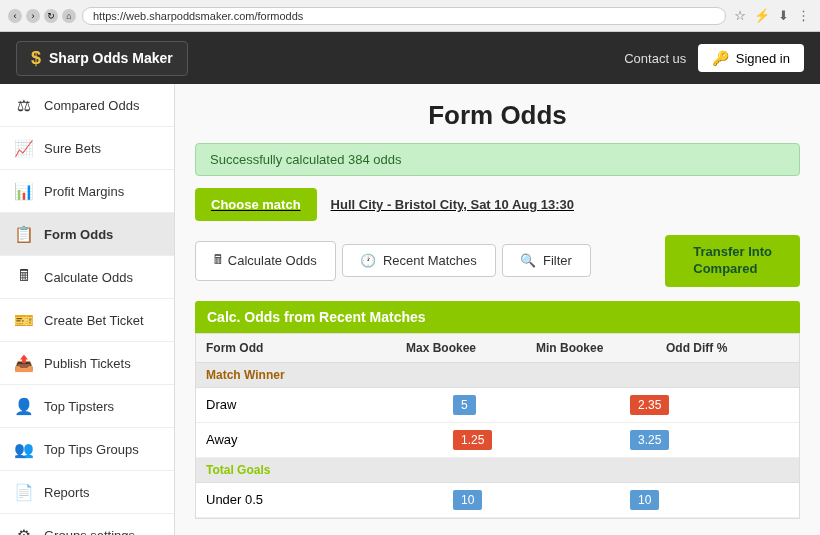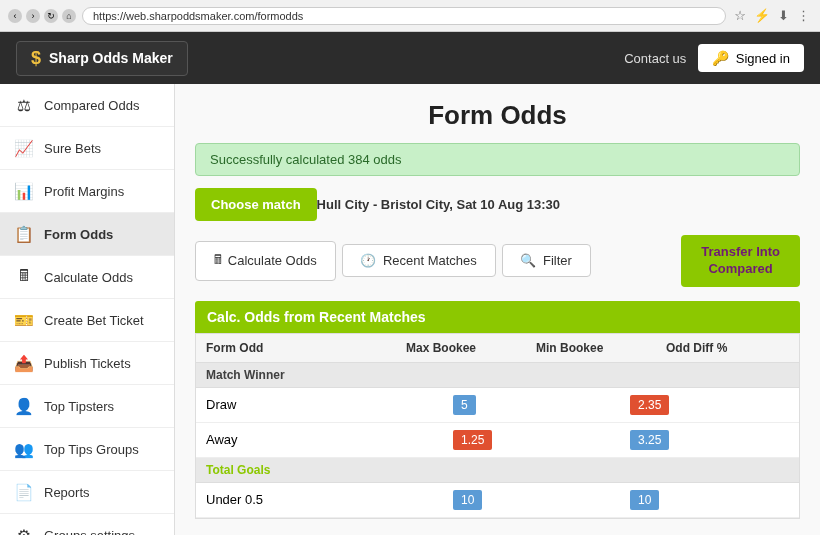--- a/index.html
+++ b/index.html
@@ -103,21 +103,23 @@
       border: 1px solid #a0d8a0;
       border-radius: 4px;
       padding: 8px 14px;
       color: #2a6a2a;
       font-size: 13px;
       margin-bottom: 12px;
     }
     .match-row {
       display: flex;
       align-items: center;
+      gap: 14px;
       margin-bottom: 14px;
+      text-decoration: underline;
     }
     .choose-match-btn {
       background: #8cc800;
       color: white;
       border: none;
       border-radius: 4px;
       padding: 9px 16px;
       font-size: 13px;
       font-weight: bold;
       cursor: pointer;
@@ -143,28 +145,28 @@
       border: 1px solid #ccc;
       border-radius: 4px;
       background: white;
       cursor: pointer;
       font-size: 13px;
       color: #333;
     }
     .tabs-spacer { flex: 1; }
     .transfer-btn {
       background: #8cc800;
-      color: #701a75;
+      color: #14532d;
       border: none;
       border-radius: 4px;
-      padding: 9px 20px;
+      padding: 9px 28px;
       font-size: 13px;
       font-weight: bold;
       cursor: pointer;
-      text-align: center;
+      text-align: left;
       line-height: 1.3;
     }
 
     
     .section-header {
       background: #8cc800;
       color: white;
       padding: 8px 12px;
       font-size: 14px;
       font-weight: bold;
@@ -338,21 +340,21 @@
 
     <div class="section-header">Calc. Odds from Recent Matches</div>
     <div class="table-container">
       <div class="table-header">
         <div>Form Odd</div>
         <div>Max Bookee</div>
         <div>Min Bookee</div>
         <div>Odd Diff %</div>
       </div>
 
-      <div class="category-row" style="color:#404040;">
+      <div class="category-row" style="color:#a16207;">
         <span>Match Winner</span>
       </div>
 
       <div class="table-row-cells">
         <div>Draw</div>
         <div class="cell-bar">
           <span class="bar-blue">5</span>
         </div>
         <div class="cell-bar">
           <span class="bar-red">2.35</span>

